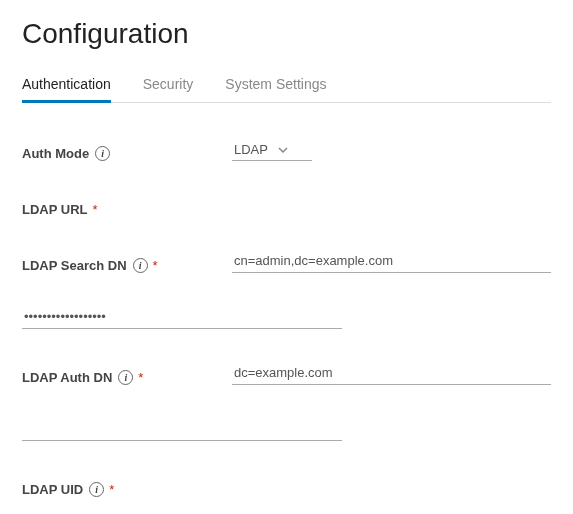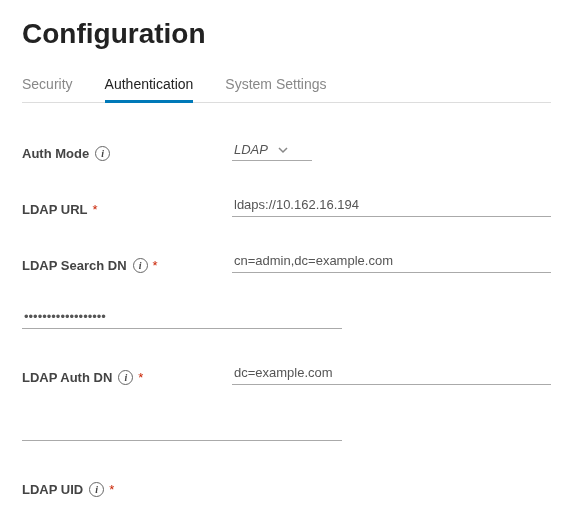--- a/index.html
+++ b/index.html
@@ -10,21 +10,21 @@
     body {
       font-family: -apple-system, BlinkMacSystemFont, "Segoe UI", Helvetica, Arial, sans-serif;
       background: #fff;
       color: #333;
       width: 573px;
       height: 514px;
       padding: 18px 22px;
     }
     .page-title {
       font-size: 28px;
-      font-weight: 700;
+      font-weight: 400;
       color: #222;
       margin-bottom: 18px;
     }
     .tabs {
       display: flex;
       border-bottom: 1px solid #ddd;
       margin-bottom: 30px;
     }
     .tab {
       padding: 8px 0;
@@ -88,21 +88,20 @@
       outline: none;
       background: transparent;
     }
     .select-wrap {
       display: inline-flex;
       align-items: center;
       border-bottom: 1px solid #aaa;
       padding: 3px 4px 3px 2px;
       cursor: pointer;
       min-width: 80px;
-      font-style: italic;
     }
     .select-value {
       font-size: 13px;
       color: #555;
       margin-right: 10px;
     }
     .chevron-down {
       width: 10px;
       height: 10px;
       display: inline-block;
@@ -110,22 +109,22 @@
     .chevron-down svg {
       display: block;
     }
   </style>
 </head>
 <body>
 
 <h1 class="page-title">Configuration</h1>
 
 <div class="tabs">
+  <div class="tab active">Authentication</div>
   <div class="tab">Security</div>
-  <div class="tab active">Authentication</div>
   <div class="tab">System Settings</div>
 </div>
 
 <div class="form-row">
   <div class="form-label-wrap">
     <span>Auth Mode</span>
     <span class="info-icon">i</span>
   </div>
   <div class="form-control-wrap">
     <div class="select-wrap">
@@ -136,23 +135,20 @@
           </svg>
       </span>
     </div>
   </div>
 </div>
 
 <div class="form-row">
   <div class="form-label-wrap">
     <span>LDAP URL</span>
     <span class="required">*</span>
-  </div>
-  <div class="form-control-wrap">
-    <input type="text" class="text-input" value="ldaps://10.162.16.194" style="">
   </div>
 </div>
 
 <div class="form-row">
   <div class="form-label-wrap">
     <span>LDAP Search DN</span>
     <span class="info-icon">i</span>
     <span class="required">*</span>
   </div>
   <div class="form-control-wrap">

